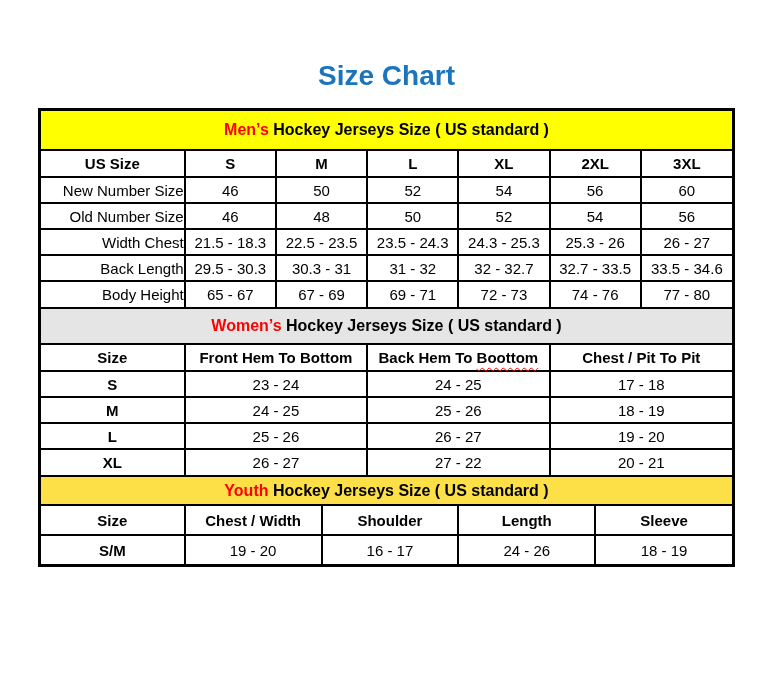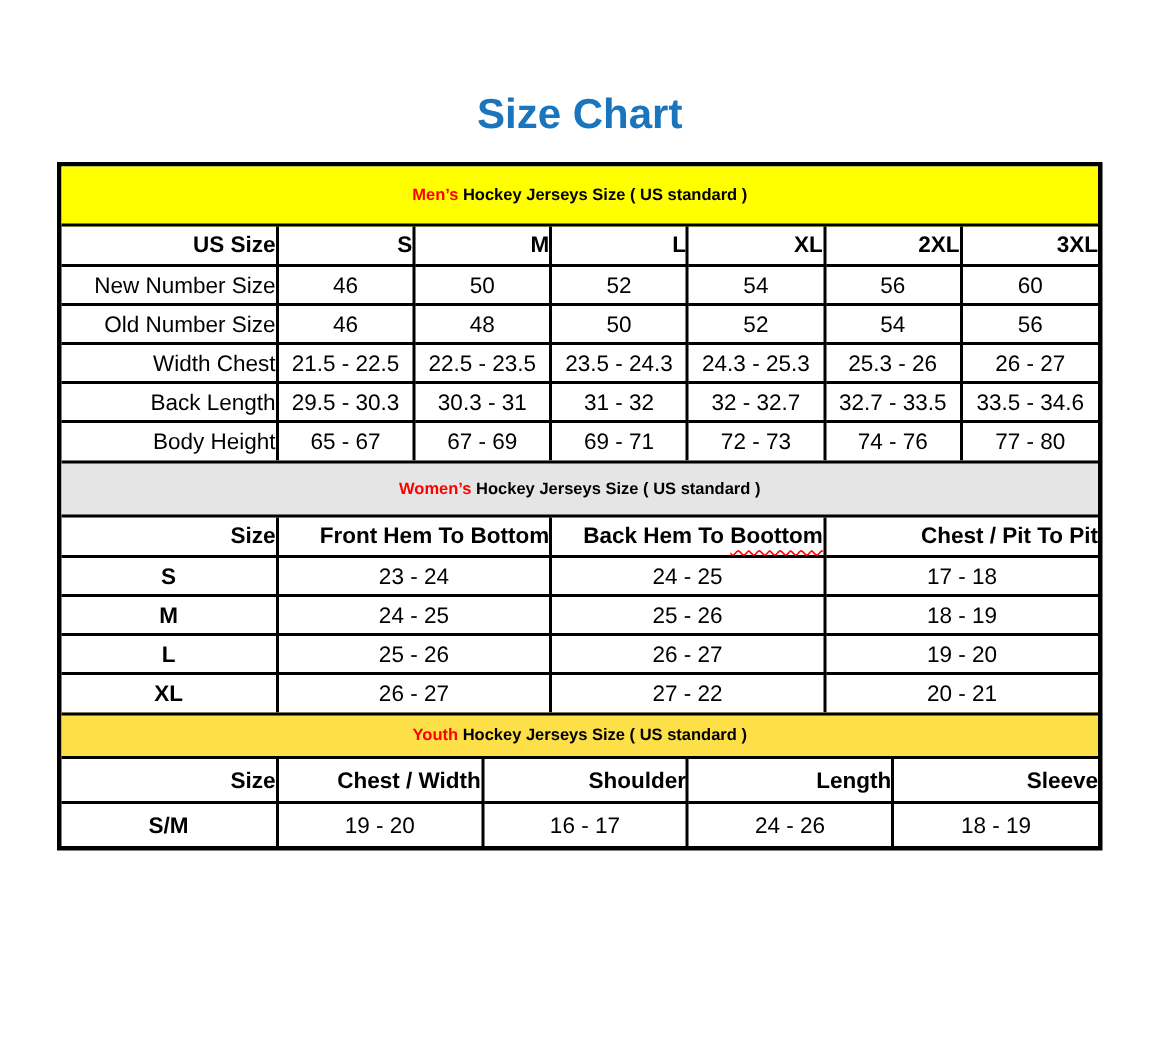--- a/index.html
+++ b/index.html
@@ -24,42 +24,42 @@
   }
   .chart {
     width: 697px;
     margin: 16px 0 0 38px;
     border: 3px solid #000000;
     background: #FFFFFF;
   }
   .band {
     text-align: center;
     font-weight: bold;
-    font-size: 11px;
+    font-size: 16px;
     border-bottom: 2px solid #000000;
   }
   .band-mens   { line-height: 38px; }
   .band-womens { line-height: 34px; border-top: 2px solid #000000; }
   .band-youth  { line-height: 27px; border-top: 2px solid #000000; }
   table.grid {
     width: 100%;
     border-collapse: collapse;
     border-style: hidden; 
     table-layout: fixed;
   }
   .grid col.first { width: 20.8%; }
   .grid th, .grid td {
     border: 2px solid #000000;
     text-align: center;
     vertical-align: middle;
     padding: 0;
     height: 26px;
     font-size: 15px;
   }
-  .grid thead th { font-weight: bold; text-align: right; }
+  .grid thead th { font-weight: bold; }
   .grid-mens tbody th { font-weight: normal; text-align: right; }
   .grid-womens tbody th, .grid-youth tbody th { font-weight: bold; }
   .grid td { font-weight: normal; }
   .grid-youth th, .grid-youth td { height: 29px; }
   .squiggle {
     text-decoration-line: underline;
     text-decoration-style: wavy;
     text-decoration-thickness: 1px;
     text-underline-offset: 4px;
   }
@@ -108,21 +108,21 @@
             <th>Old Number Size</th>
             <td>46</td>
             <td>48</td>
             <td>50</td>
             <td>52</td>
             <td>54</td>
             <td>56</td>
           </tr>
           <tr>
             <th>Width Chest</th>
-            <td>21.5 - 22.5</td>
+            <td>21.5 - 18.3</td>
             <td>22.5 - 23.5</td>
             <td>23.5 - 24.3</td>
             <td>24.3 - 25.3</td>
             <td>25.3 - 26</td>
             <td>26 - 27</td>
           </tr>
           <tr>
             <th>Back Length</th>
             <td>29.5 - 30.3</td>
             <td>30.3 - 31</td>

